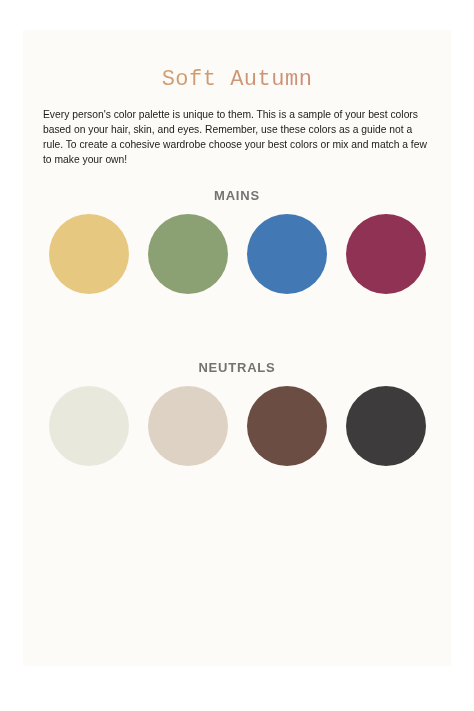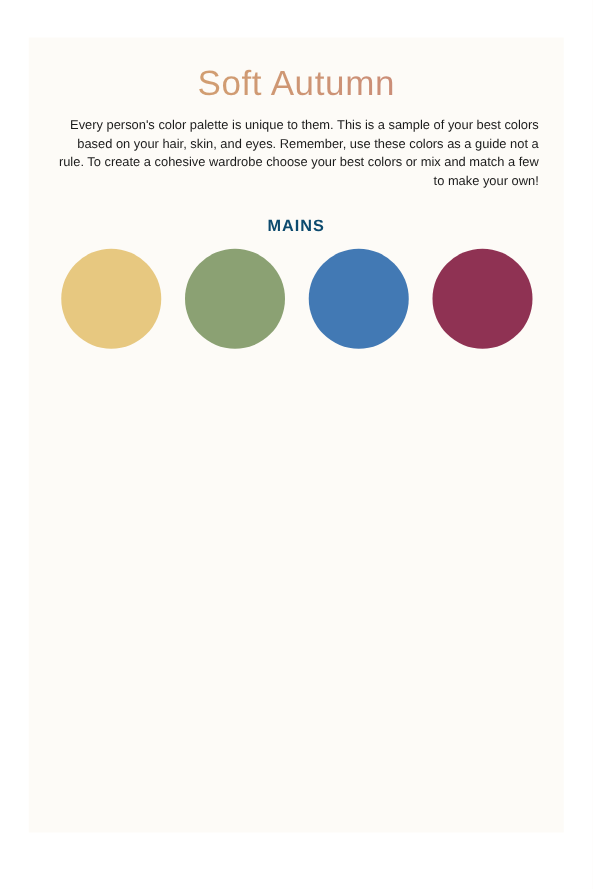--- a/index.html
+++ b/index.html
@@ -30,23 +30,23 @@
     background: #fdfbf7;
     box-sizing: border-box;
   }
 
   .card-header {
     padding: 22px 12px 0 12px;
     text-align: center;
   }
 
   .palette-title {
-    margin: 0;
-    font-family: Liberation Sans, sans-serif;
-    font-size: 28px;
+    margin: 16px;
+    font-family: Liberation Mono, monospace;
+    font-size: 22px;
     font-weight: 400;
     letter-spacing: 0.5px;
     line-height: 1.1;
     background-image: linear-gradient(
       95deg,
       #d7ab6c 0%,
       #d4a173 28%,
       #cf9079 55%,
       #c9847b 78%,
       #c5817d 100%
@@ -56,39 +56,39 @@
     color: transparent;
     -webkit-text-fill-color: transparent;
   }
 
   .palette-description {
     margin: 11px 8px 0 8px;
     font-family: "Liberation Sans", sans-serif;
     font-size: 10.3px;
     line-height: 1.45;
     color: #1b1b1b;
-    text-align: right;
+    text-align: left;
   }
 
   .groups {
     margin-top: 20px;
   }
 
   .color-group {
     margin-bottom: 4px;
   }
 
   .group-title {
     margin: 0;
     text-align: center;
     font-family: "Liberation Sans", sans-serif;
     font-size: 13px;
     font-weight: bold;
     letter-spacing: 0.8px;
-    color: #0c4a6e;
+    color: #737373;
   }
 
   .swatch-row {
     display: flex;
     justify-content: center;
     align-items: center;
     gap: 19px;
     margin-top: 11px;
   }
 
@@ -120,17 +120,26 @@
       <section class="color-group group-mains">
         <h2 class="group-title">MAINS</h2>
         <div class="swatch-row">
           <div class="swatch" style="background-color: rgb(231, 200, 128);"></div>
           <div class="swatch" style="background-color: rgb(139, 161, 115);"></div>
           <div class="swatch" style="background-color: rgb(66, 121, 180);"></div>
           <div class="swatch" style="background-color: rgb(143, 50, 83);"></div>
         </div>
       </section>
 
+      <section class="color-group group-neutrals">
+        <h2 class="group-title">NEUTRALS</h2>
+        <div class="swatch-row">
+          <div class="swatch" style="background-color: rgb(232, 232, 220);"></div>
+          <div class="swatch" style="background-color: rgb(222, 210, 197);"></div>
+          <div class="swatch" style="background-color: rgb(107, 77, 68);"></div>
+          <div class="swatch" style="background-color: rgb(61, 59, 59);"></div>
+        </div>
+      </section>
 
 
     </div>
   </div>
 </div>
 
 </body></html>

